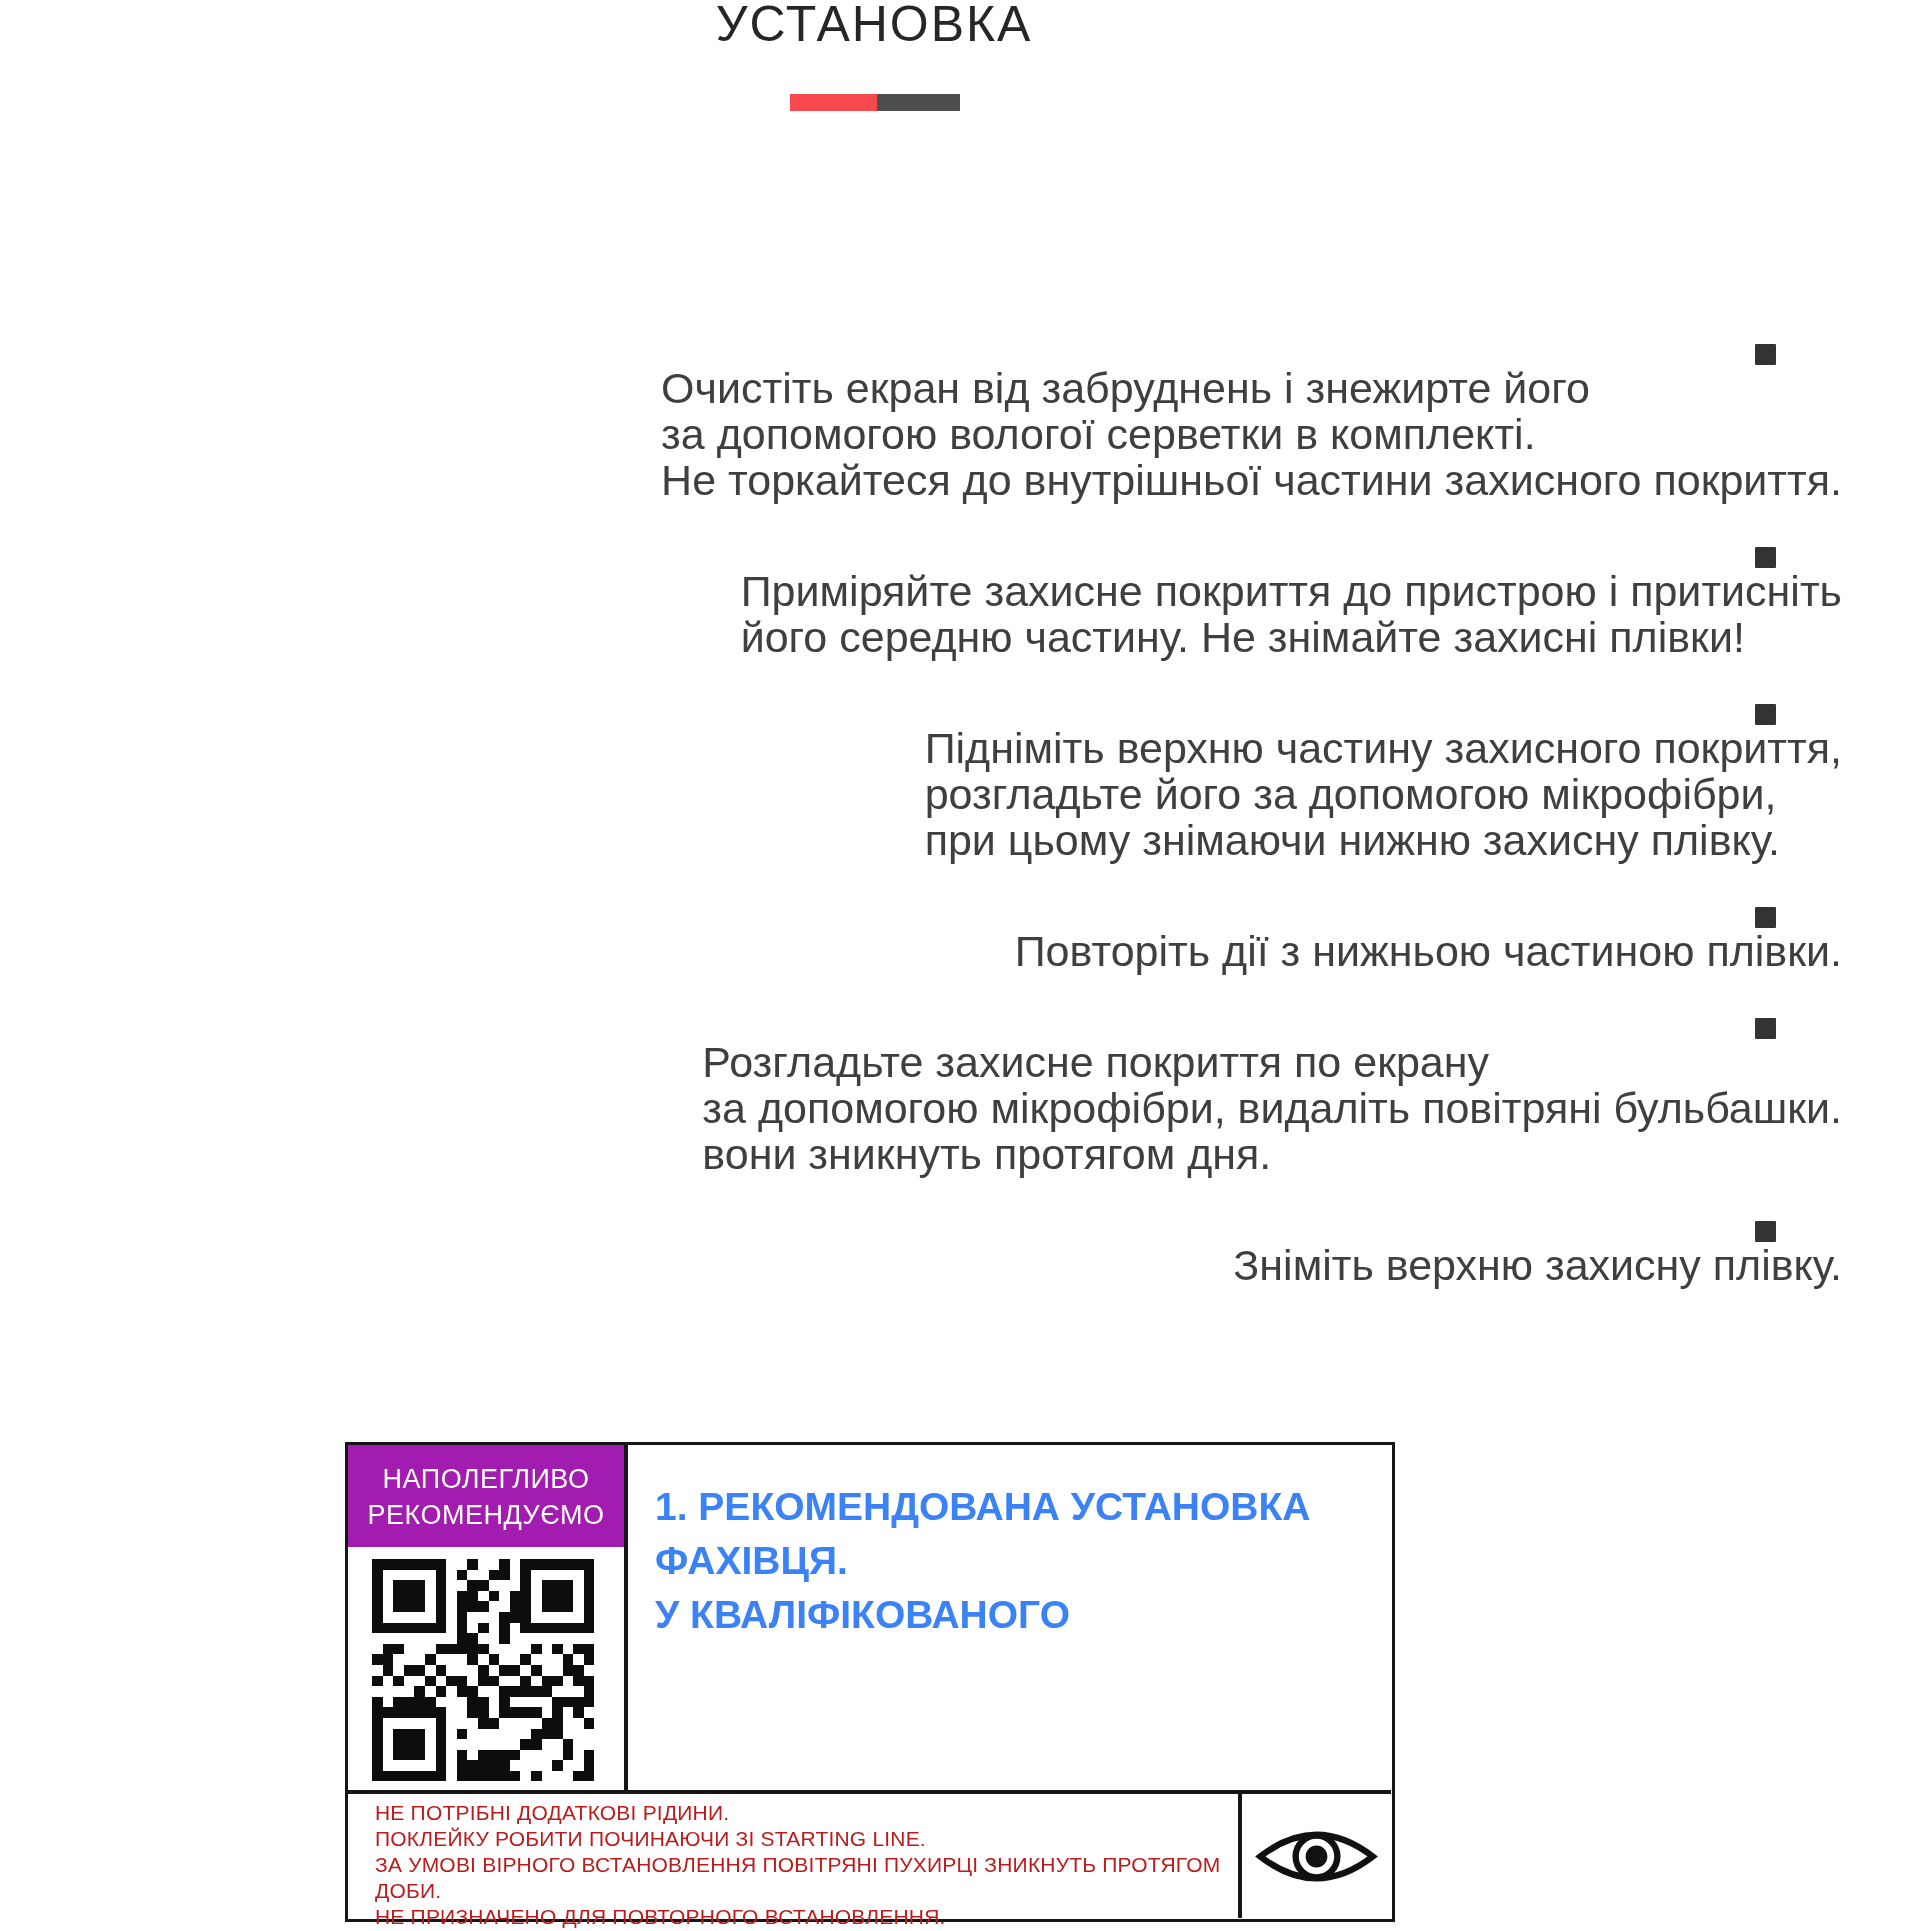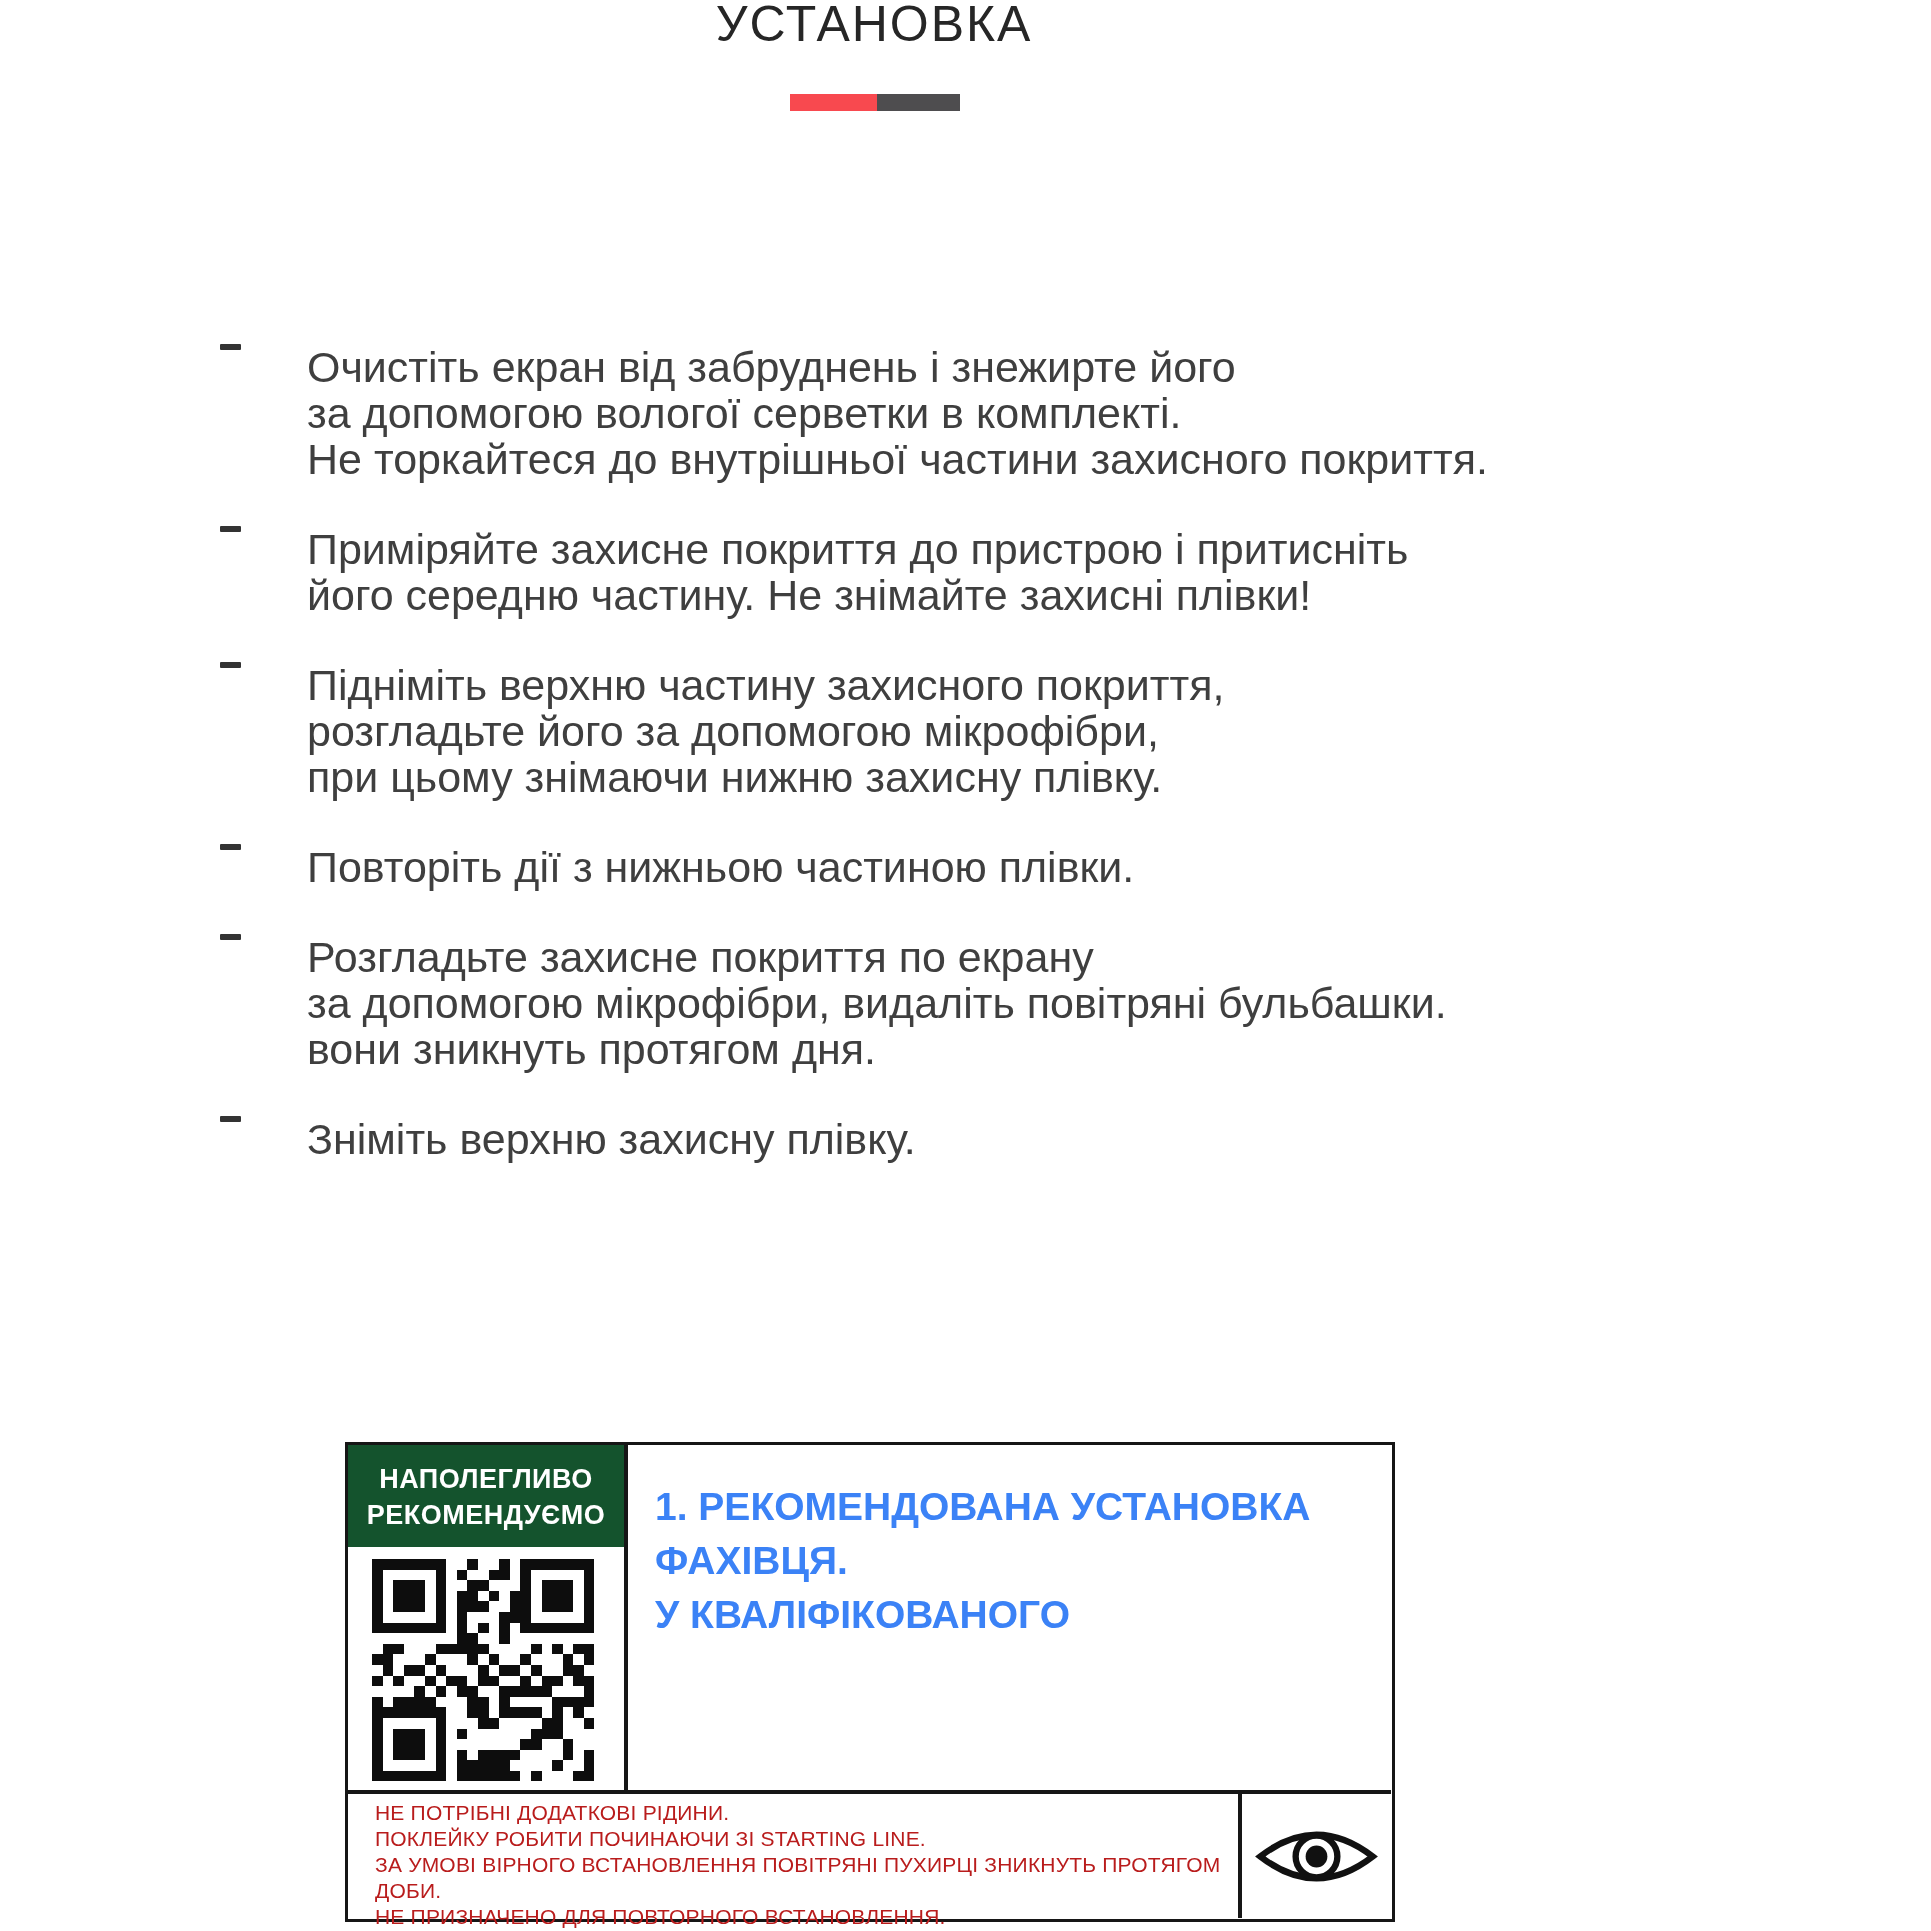--- a/index.html
+++ b/index.html
@@ -13,32 +13,32 @@
     position:absolute;top:-3.9px;left:0;width:1748px;
     text-align:center;font-size:50px;line-height:56px;
     letter-spacing:1.9px;color:#262626;font-weight:400;
   }
   
   .divider-bar{position:absolute;left:790px;top:94px;width:170px;height:17.4px;display:flex;}
   .divider-red{width:87px;height:100%;}
   .divider-gray{width:83px;height:100%;}
   
   .instructions{position:absolute;left:220px;top:344px;width:1622px;}
-  .bullet{display:flex;align-items:flex-start;margin-bottom:44px;}
+  .bullet{display:flex;align-items:flex-end;margin-bottom:44px;flex-direction:column;}
   .dash{flex:0 0 21px;width:21px;height:5.8px;background:#333;margin-right:66px;border-radius:1px;}
   .lines{font-size:43px;line-height:46px;color:#3f3f3f;letter-spacing:0;}
   .lines div{white-space:nowrap;}
   
   .rec-box{
     position:absolute;left:345px;top:1442px;width:1050px;height:480px;
     border:3.9px solid #161616;box-sizing:border-box;background:#fff;
   }
   .rec-header{
-    position:absolute;left:0;top:0;width:276px;height:102px;background:#14532d;
-    color:#ffffff;text-align:center;font-weight:bold;font-size:27px;line-height:36px;
+    position:absolute;left:0;top:0;width:276px;height:102px;background:#a21caf;
+    color:#ffffff;text-align:center;font-weight:normal;font-size:27px;line-height:36px;
     padding-top:16.4px;box-sizing:border-box;letter-spacing:0.5px;
   }
   .vdiv1{position:absolute;left:276px;top:0;width:3.9px;height:345px;background:#161616;}
   .hdiv{position:absolute;left:0;top:345px;width:1043px;height:3.9px;background:#161616;}
   .vdiv2{position:absolute;left:890px;top:349px;width:3.9px;height:124px;background:#161616;}
   .qr{
     position:absolute;left:24px;top:114px;width:223px;height:223px;
     display:grid;grid-template-columns:repeat(21,10.6px);grid-auto-rows:10.6px;background:#fff;
   }
   .qr .on{background:#0d0d0d;}

